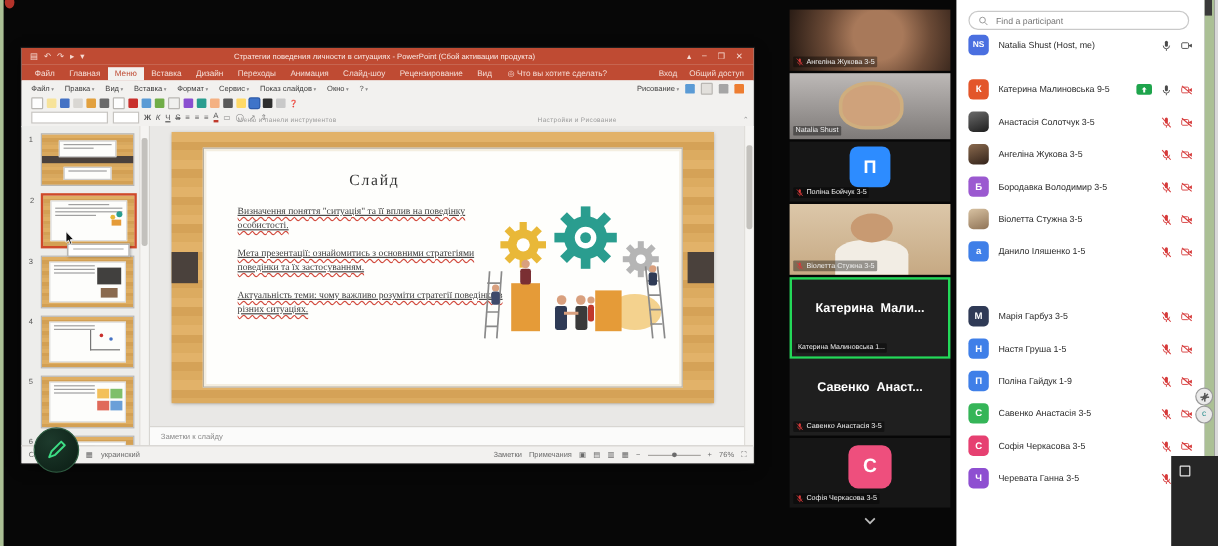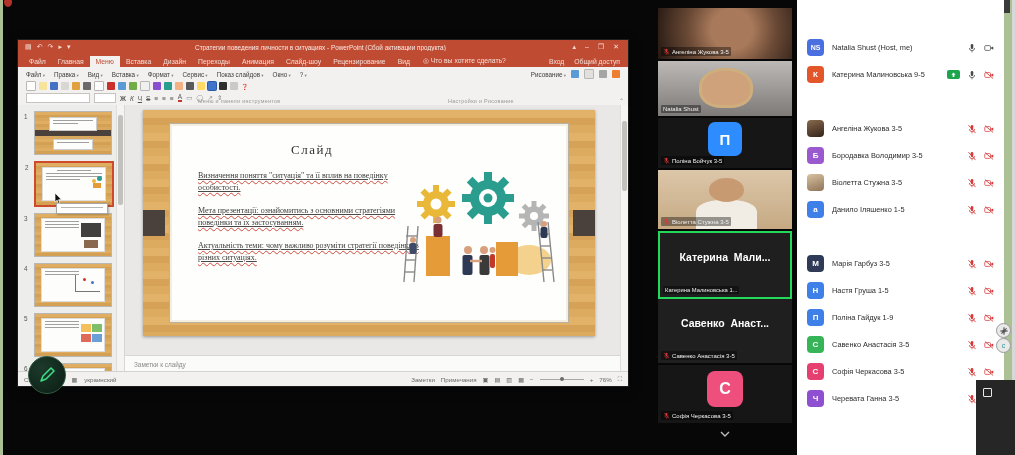--- a/index.html
+++ b/index.html
@@ -496,22 +496,29 @@
       </span>
   </div>
 
   <div class="a chev">
     <svg width="12" height="8" viewBox="0 0 12 8">
         <path d="M2 2 6 6 10 2" fill="none" stroke="#bbb" stroke-width="1.4"></path>
       </svg>
   </div>
 
   <div class="a panel">
-
-    <div class="prow" style="top:34px">
+    <div class="findbox">
+      <svg width="9" height="9" viewBox="0 0 12 12">
+          <circle cx="5" cy="5" r="3.2" fill="none" stroke="#999" stroke-width="1.1"></circle>
+          <line x1="7.5" y1="7.5" x2="10.5" y2="10.5" stroke="#999" stroke-width="1.1"></line>
+        </svg>
+      <input placeholder="Find a participant" style="">
+    </div>
+
+    <div class="prow" style="top:24px">
       <span class="pav" style="font-size: 7px; background: rgb(74, 111, 224);">
           <span>NS</span>
         </span>
       <span class="pname">Natalia Shust (Host, me)</span>
       <span class="pic">
         <svg class="ic" viewBox="0 0 16 16">
             <rect x="6" y="1.5" width="4" height="8" rx="2" fill="#4a4a4a"></rect>
             <path d="M3.8 8a4.2 4.2 0 0 0 8.4 0" fill="none" stroke="#4a4a4a" stroke-width="1.2"></path>
             <line x1="8" y1="12.4" x2="8" y2="15" stroke="#4a4a4a" stroke-width="1.2"></line>
           </svg>
@@ -539,20 +546,37 @@
             <line x1="8" y1="12.4" x2="8" y2="15" stroke="#4a4a4a" stroke-width="1.2"></line>
           </svg>
         <svg class="ic" viewBox="0 0 16 16">
             <rect x="1.2" y="4.2" width="9.2" height="7.6" rx="1.4" fill="none" stroke="#d63a3a" stroke-width="1.2"></rect>
             <path d="M10.8 7.6 14.8 5.4v5.2l-4-2.2z" fill="#d63a3a"></path>
             <line x1="1.5" y1="2.5" x2="14.5" y2="13.5" stroke="#d63a3a" stroke-width="1.4"></line>
           </svg>
       </span>
     </div>
 
+    <div class="prow" style="top:88px">
+      <span class="pav pa-dark"></span>
+      <span class="pname">Анастасія Солотчук 3-5</span>
+      <span class="pic">
+        <svg class="ic" viewBox="0 0 16 16">
+            <rect x="6" y="1.5" width="4" height="8" rx="2" fill="#d63a3a"></rect>
+            <path d="M3.8 8a4.2 4.2 0 0 0 8.4 0" fill="none" stroke="#d63a3a" stroke-width="1.2"></path>
+            <line x1="8" y1="12.4" x2="8" y2="15" stroke="#d63a3a" stroke-width="1.2"></line>
+            <line x1="2.3" y1="1.8" x2="13.7" y2="14.6" stroke="#d63a3a" stroke-width="1.4"></line>
+          </svg>
+        <svg class="ic" viewBox="0 0 16 16">
+            <rect x="1.2" y="4.2" width="9.2" height="7.6" rx="1.4" fill="none" stroke="#d63a3a" stroke-width="1.2"></rect>
+            <path d="M10.8 7.6 14.8 5.4v5.2l-4-2.2z" fill="#d63a3a"></path>
+            <line x1="1.5" y1="2.5" x2="14.5" y2="13.5" stroke="#d63a3a" stroke-width="1.4"></line>
+          </svg>
+      </span>
+    </div>
     <div class="prow" style="top:115px">
       <span class="pav pa-brown"></span>
       <span class="pname">Ангеліна Жукова 3-5</span>
       <span class="pic">
         <svg class="ic" viewBox="0 0 16 16">
             <rect x="6" y="1.5" width="4" height="8" rx="2" fill="#d63a3a"></rect>
             <path d="M3.8 8a4.2 4.2 0 0 0 8.4 0" fill="none" stroke="#d63a3a" stroke-width="1.2"></path>
             <line x1="8" y1="12.4" x2="8" y2="15" stroke="#d63a3a" stroke-width="1.2"></line>
             <line x1="2.3" y1="1.8" x2="13.7" y2="14.6" stroke="#d63a3a" stroke-width="1.4"></line>
           </svg>

